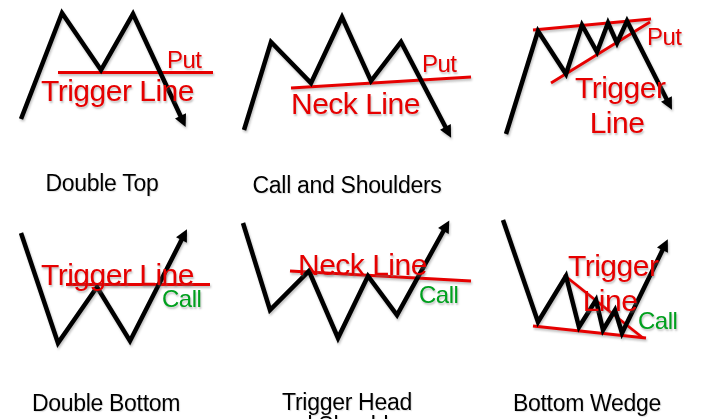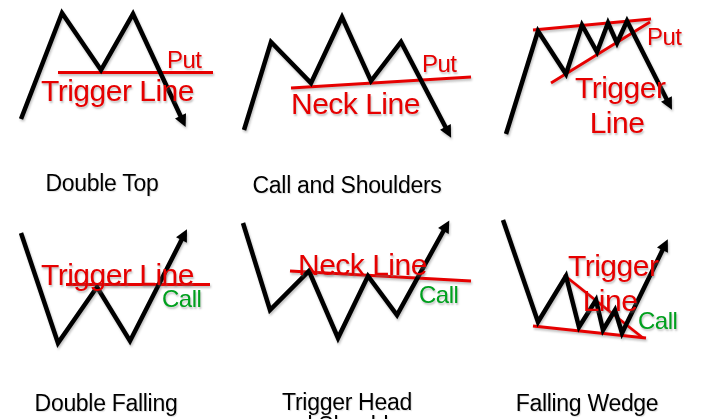--- a/index.html
+++ b/index.html
@@ -61,23 +61,23 @@
 
   <div class="label red-label" style="left:291px;top:86px;">Neck Line</div>
   <div class="label signal signal-put" style="left:422px;top:50px;">Put</div>
   <div class="label caption center" style="left:347px;top:130px;">Call and Shoulders</div>
 
   <div class="label red-label wrap" style="left:575px;top:70px;width:84px;">Trigger Line</div>
   <div class="label signal signal-put" style="left:647px;top:23px;">Put</div>
 
   <div class="label red-label" style="left:41px;top:257px;">Trigger Line</div>
   <div class="label signal signal-call" style="left:162px;top:285px;">Call</div>
-  <div class="label caption center" style="left:106px;top:348px;">Double Falling</div>
+  <div class="label caption center" style="left:106px;top:348px;">Double Bottom</div>
 
   <div class="label red-label" style="left:298px;top:247px;">Neck Line</div>
   <div class="label signal signal-call" style="left:419px;top:281px;">Call</div>
   <div class="label caption wrap" style="left:262px;top:347px;width:170px;">Trigger Head and Shoulders</div>
 
   <div class="label red-label wrap" style="left:568px;top:248px;width:84px;">Trigger Line</div>
   <div class="label signal signal-call" style="left:638px;top:307px;">Call</div>
-  <div class="label caption center" style="left:587px;top:348px;">Falling Wedge</div>
+  <div class="label caption center" style="left:587px;top:348px;">Bottom Wedge</div>
 
 </div>
 
 </body></html>

